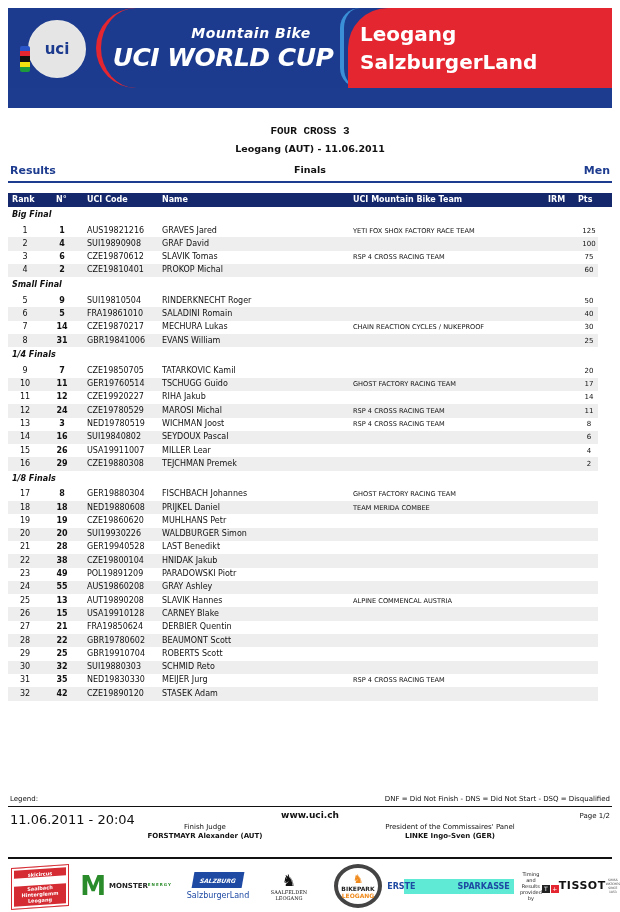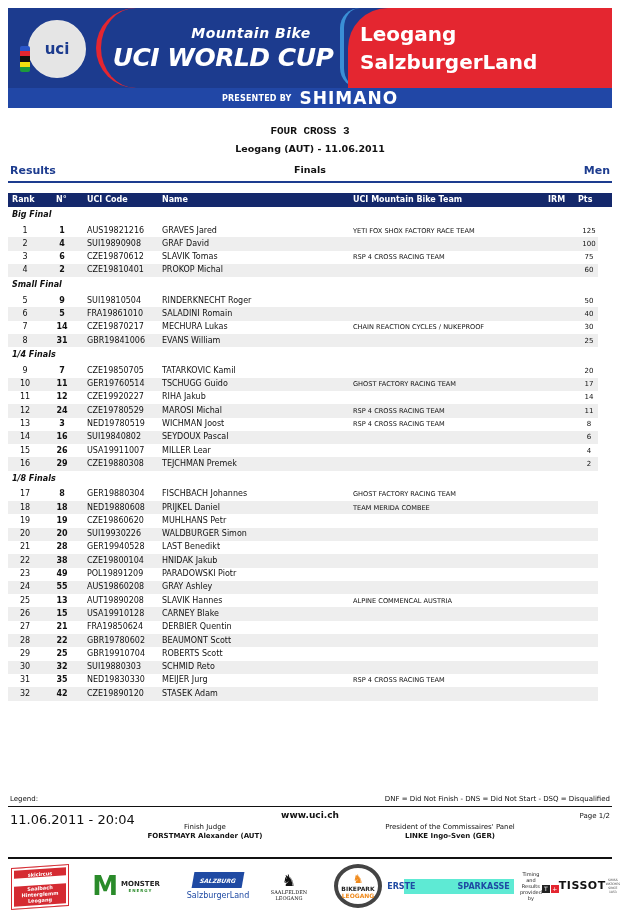--- a/index.html
+++ b/index.html
@@ -67,21 +67,21 @@
   .pres-title { position: absolute; left: 360px; top: 823px; width: 180px; text-align: center; font-size: 7px; }
   .pres-name { position: absolute; left: 360px; top: 832px; width: 180px; text-align: center; font-weight: bold; font-size: 7px; }
   .sponsor-rule { position: absolute; left: 8px; top: 857px; width: 604px; height: 1.5px; background: #111; }
 
   .sponsors { position: absolute; left: 0; top: 862px; width: 620px; height: 50px; }
   .sp { position: absolute; display: flex; align-items: center; justify-content: center; text-align: center; }
   .sp-skicircus { left: 12px; top: 5px; width: 56px; height: 40px; background: #d52b32; border: 2px solid #fff; outline: 1px solid #d52b32; transform: skewY(-4deg); color: #fff; font-size: 5px; font-weight: bold; flex-direction: column; }
   .sp-skicircus .stripe { width: 100%; height: 8px; background: #fff; }
   .sp-monster { left: 86px; top: 8px; width: 80px; height: 32px; gap: 3px; }
   .monster-m { font-size: 26px; font-weight: bold; color: #2a8b2a; line-height: 1; }
-  .monster-text { font-size: 7px; font-weight: bold; color: #222; display: flex; flex-direction: column; }
+  .monster-text { font-size: 7px; font-weight: bold; color: #222; display: flex; }
   .monster-text small { font-size: 4px; letter-spacing: 1px; color: #2a8b2a; }
   .sp-salzburg { left: 182px; top: 4px; width: 72px; height: 40px; flex-direction: column; }
   .salz-badge { width: 50px; height: 16px; background: #1f4aa3; color: #fff; font-size: 6px; font-style: italic; font-weight: bold; transform: skewX(-10deg); display: flex; align-items: center; justify-content: center; }
   .salz-text { font-size: 8px; color: #1f4aa3; margin-top: 3px; }
   .sp-saalfelden { left: 266px; top: 4px; width: 46px; height: 42px; flex-direction: column; }
   .saal-icon { font-size: 16px; color: #111; line-height: 1; }
   .saal-text { font-family: "DejaVu Serif", serif; font-size: 5px; color: #111; line-height: 1.2; }
   .sp-bikepark { left: 334px; top: 2px; width: 48px; height: 44px; border-radius: 50%; border: 4px solid #444; flex-direction: column; background: #fff; }
   .bp-icon { font-size: 12px; color: #f08a1c; line-height: 1; }
   .bp-text1 { font-size: 6px; font-weight: bold; color: #222; }
@@ -105,24 +105,20 @@
   <div class="banner-red-edge"></div>
   <div class="banner-red"></div>
   <div class="uci-logo">
     <span class="uci-logo-text">uci</span>
   </div>
   <div class="uci-stripes"></div>
   <div class="wc-title-small">Mountain Bike</div>
   <div class="wc-title-big">UCI WORLD CUP</div>
   <div class="venue-line1">Leogang</div>
   <div class="venue-line2">SalzburgerLand</div>
-  <div class="banner-bottom">
-    <span class="presented">PRESENTED BY</span>
-    <span class="shimano">SHIMANO</span>
-  </div>
 </div>
 
 <div class="event-title">FOUR CROSS 3</div>
 <div class="event-sub">Leogang (AUT) - 11.06.2011</div>
 <div class="results-label">Results</div>
 <div class="finals-label">Finals</div>
 <div class="men-label">Men</div>
 <div class="header-rule"></div>
 
 <div class="table" id="results-table">

